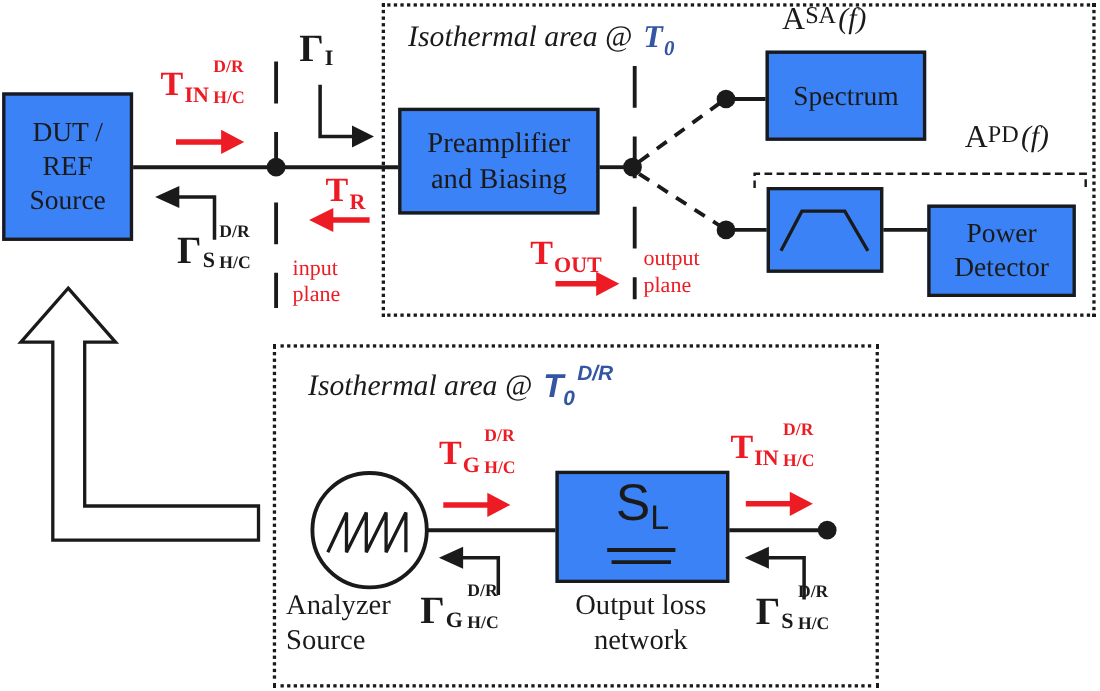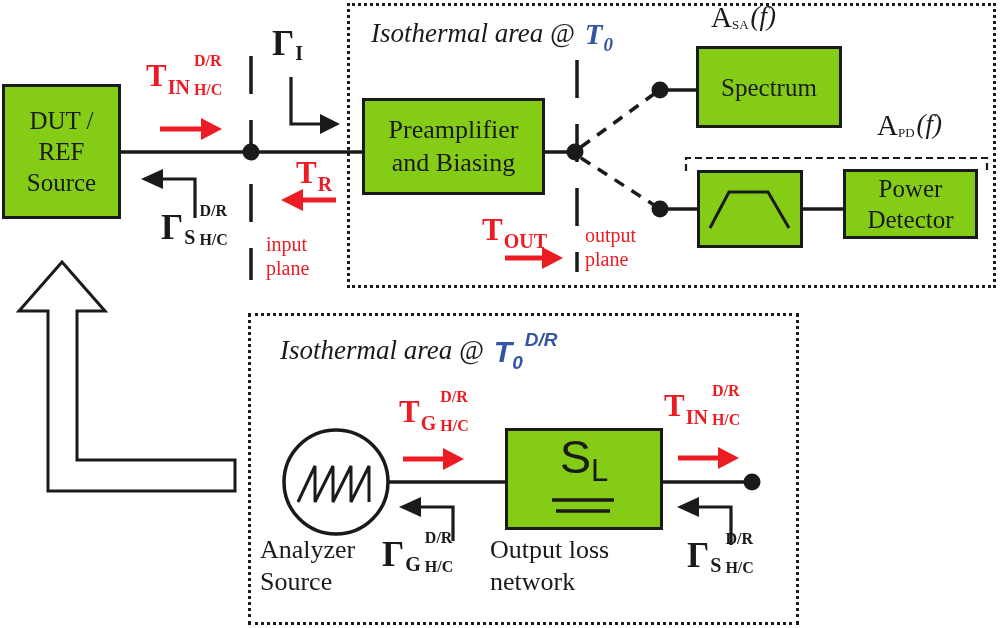--- a/index.html
+++ b/index.html
@@ -2,21 +2,21 @@
 <html><head>
 <meta charset="utf-8">
 <style>
   html,body{margin:0;padding:0;background:#ffffff;}
   .canvas{position:relative;width:1000px;height:628px;background:#fff;overflow:hidden;
           font-family:"Liberation Serif",serif;color:#1a1a1a;}
   .canvas *{box-sizing:border-box;}
 
   
   .dottedbox{position:absolute;border:3px dotted #1a1a1a;background:transparent;}
-  .solidbox{position:absolute;border:3px solid #1a1a1a;background:#84cc16;display:flex;}
+  .solidbox{position:absolute;border:3px solid #1a1a1a;background:#3b82f6;display:flex;}
   .boxtext{display:flex;flex-direction:column;align-items:center;justify-content:center;
            width:100%;height:100%;font-size:25px;line-height:1.24;text-align:center;}
 
   
   .layer{position:absolute;left:0;top:0;}
 
   
   .area-title{position:absolute;display:flex;align-items:flex-start;font-size:27px;line-height:1;white-space:nowrap;font-style:italic;}
   .temp-serif{color:#3355A4;font-weight:bold;display:inline-flex;margin-left:10px;}
   .temp-serif .tm{font-size:29px;line-height:1;}
@@ -31,21 +31,21 @@
   .mlabel.red{color:#ED1C24;}
   .mn{font-size:31px;line-height:1;}
   .mn.g{font-size:35px;}
   .ms{font-size:20px;line-height:1;margin-top:17px;margin-left:1px;}
   .mstack{display:flex;flex-direction:column;justify-content:space-between;height:45px;
           margin-left:4px;margin-top:-7px;font-size:16px;line-height:1;}
 
   
   .alabel{position:absolute;display:flex;align-items:flex-start;white-space:nowrap;}
   .am{font-size:29px;line-height:1;}
-  .asub{font-size:13px;line-height:1;margin-top:15px;}
+  .asub{font-size:22px;line-height:1;}
   .aarg{font-size:27px;font-style:italic;line-height:1;margin-left:2px;}
 
   
   .plane{position:absolute;color:#ED1C24;font-size:20px;line-height:1.18;}
 
   
   .freetext{position:absolute;font-size:26px;line-height:1.22;}
   .sl-wrap{position:absolute;left:505px;top:433px;width:158px;display:flex;justify-content:center;
            font-family:"Liberation Sans",sans-serif;color:#1a1a1a;}
   .sl-s{font-size:47px;line-height:1;}
@@ -75,21 +75,21 @@
   </div>
 
   <div class="solidbox" style="left:696px;top:46px;width:146px;height:82px;">
     <div class="boxtext">
       <span>Spectrum</span>
     </div>
   </div>
 
   <div class="solidbox" style="left:697px;top:170px;width:106px;height:78px;"></div>
 
-  <div class="solidbox" style="left:843px;top:169px;width:135px;height:70px;">
+  <div class="solidbox" style="left:843px;top:186px;width:135px;height:84px;">
     <div class="boxtext">
       <span>Power</span>
       <span>Detector</span>
     </div>
   </div>
 
   <div class="solidbox" style="left:505px;top:428px;width:158px;height:102px;"></div>
 
   <svg class="layer" width="1000" height="628" viewBox="0 0 1000 628">
 
@@ -249,21 +249,21 @@
   </div>
   <div class="plane" style="left:585px;top:224px;">
     <div>output</div>
     <div>plane</div>
   </div>
 
   <div class="freetext" style="left:260px;top:534px;">
     <div>Analyzer</div>
     <div>Source</div>
   </div>
-  <div class="freetext" style="left:490px;top:534px;width:185px;">
+  <div class="freetext" style="left:490px;top:534px;width:185px;text-align:center;">
     <div>Output loss</div>
     <div>network</div>
   </div>
 
   <div class="sl-wrap">
     <span class="sl-s">S</span>
     <span class="sl-l">L</span>
   </div>
 
 </div>

